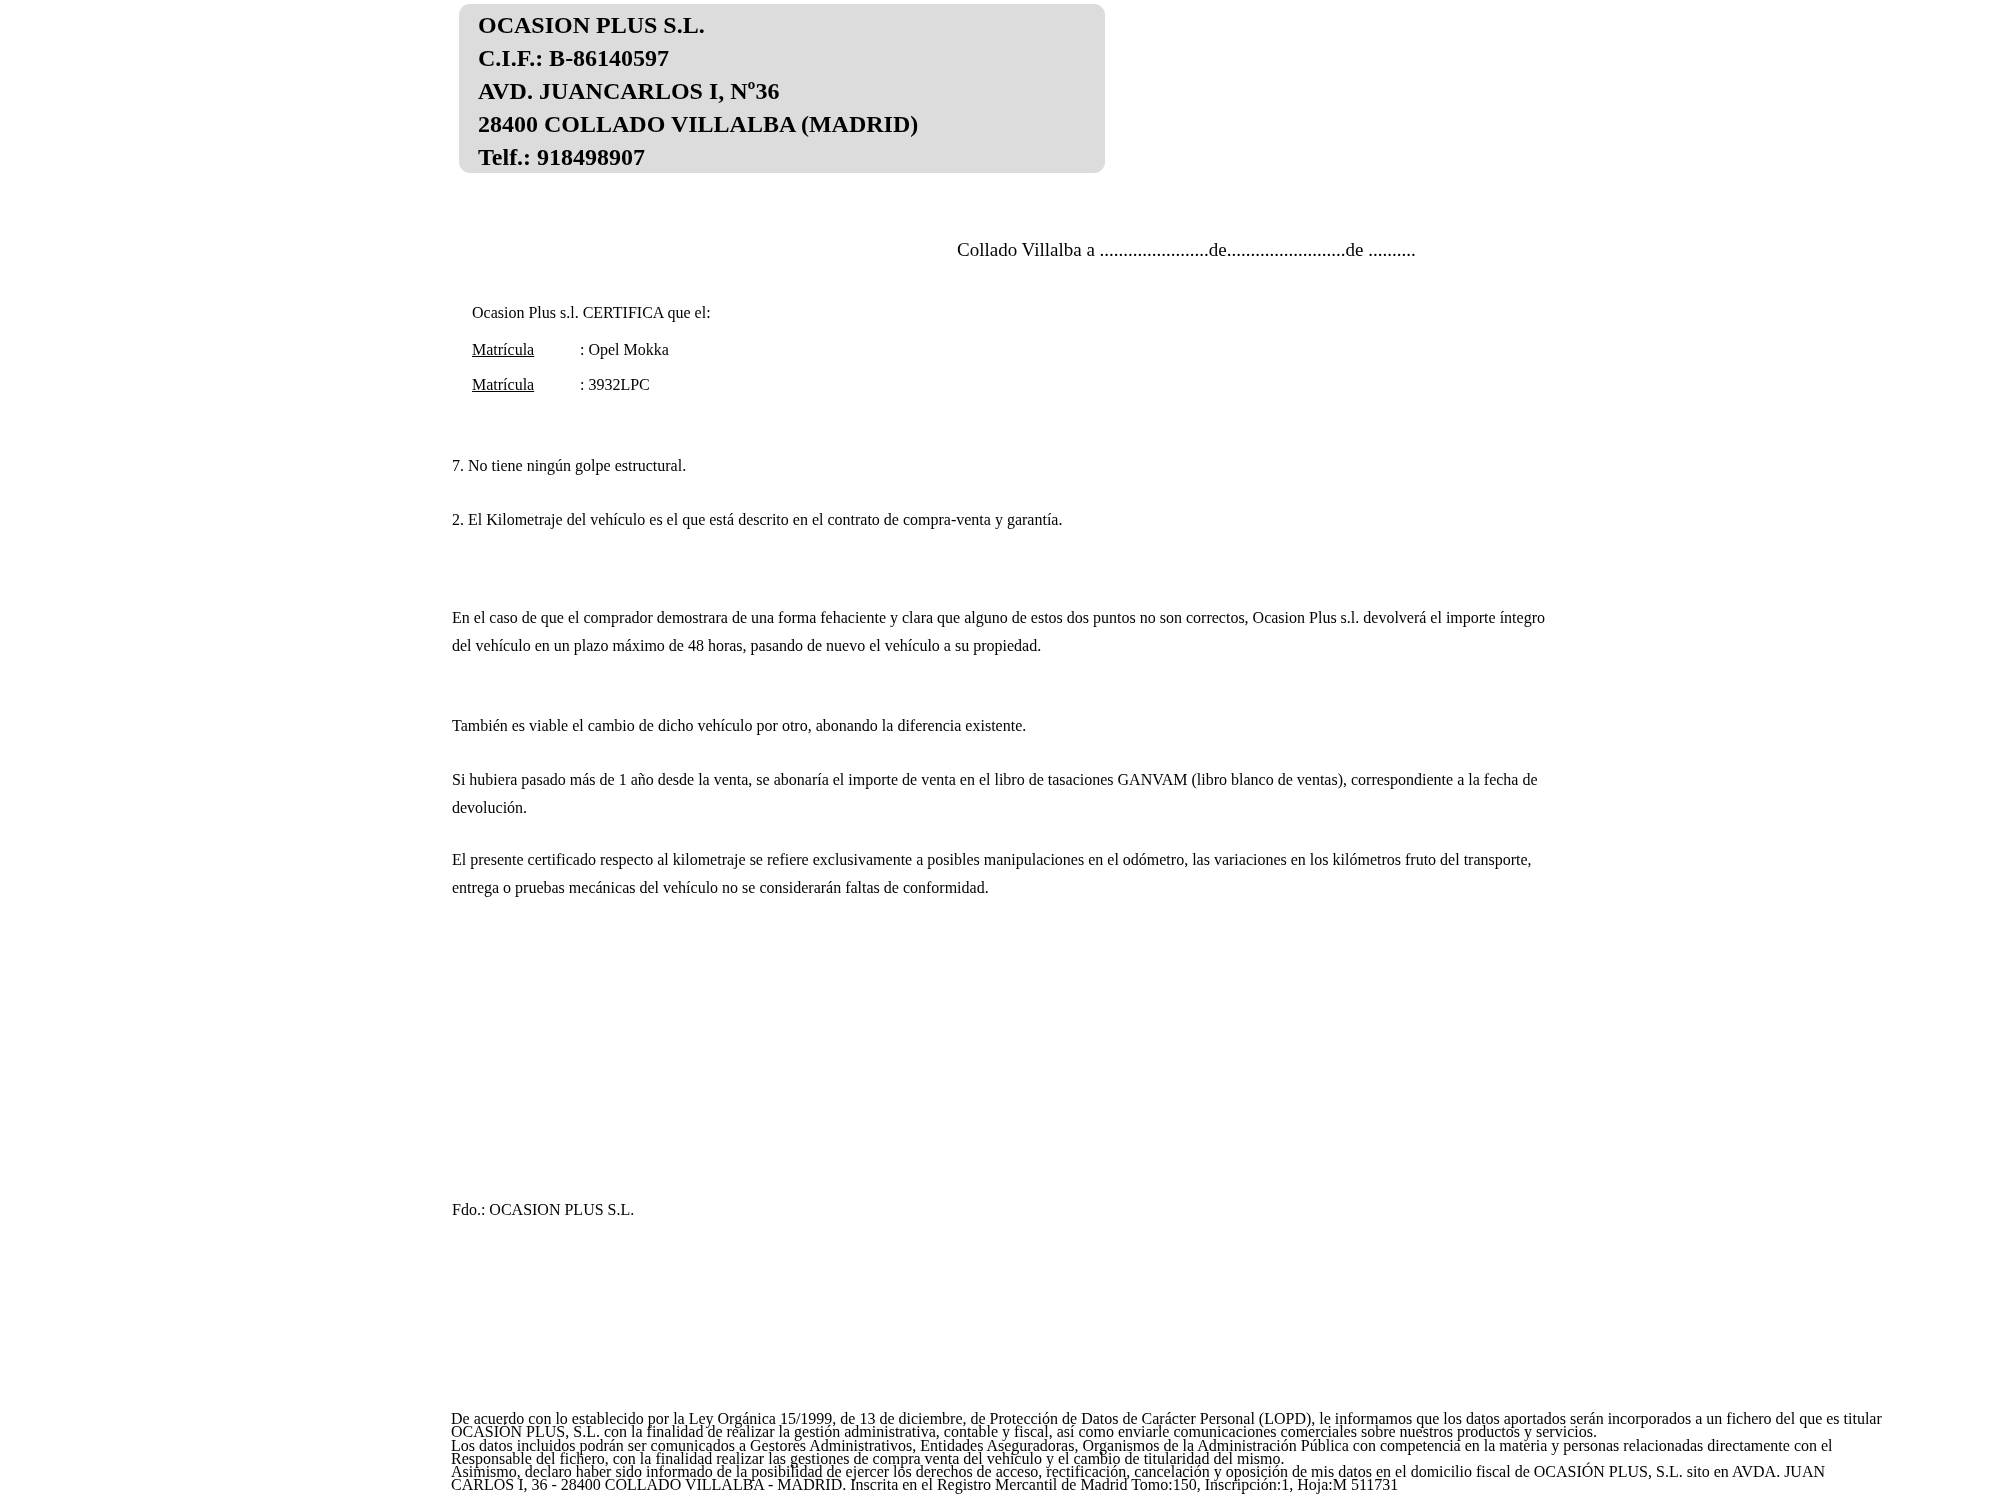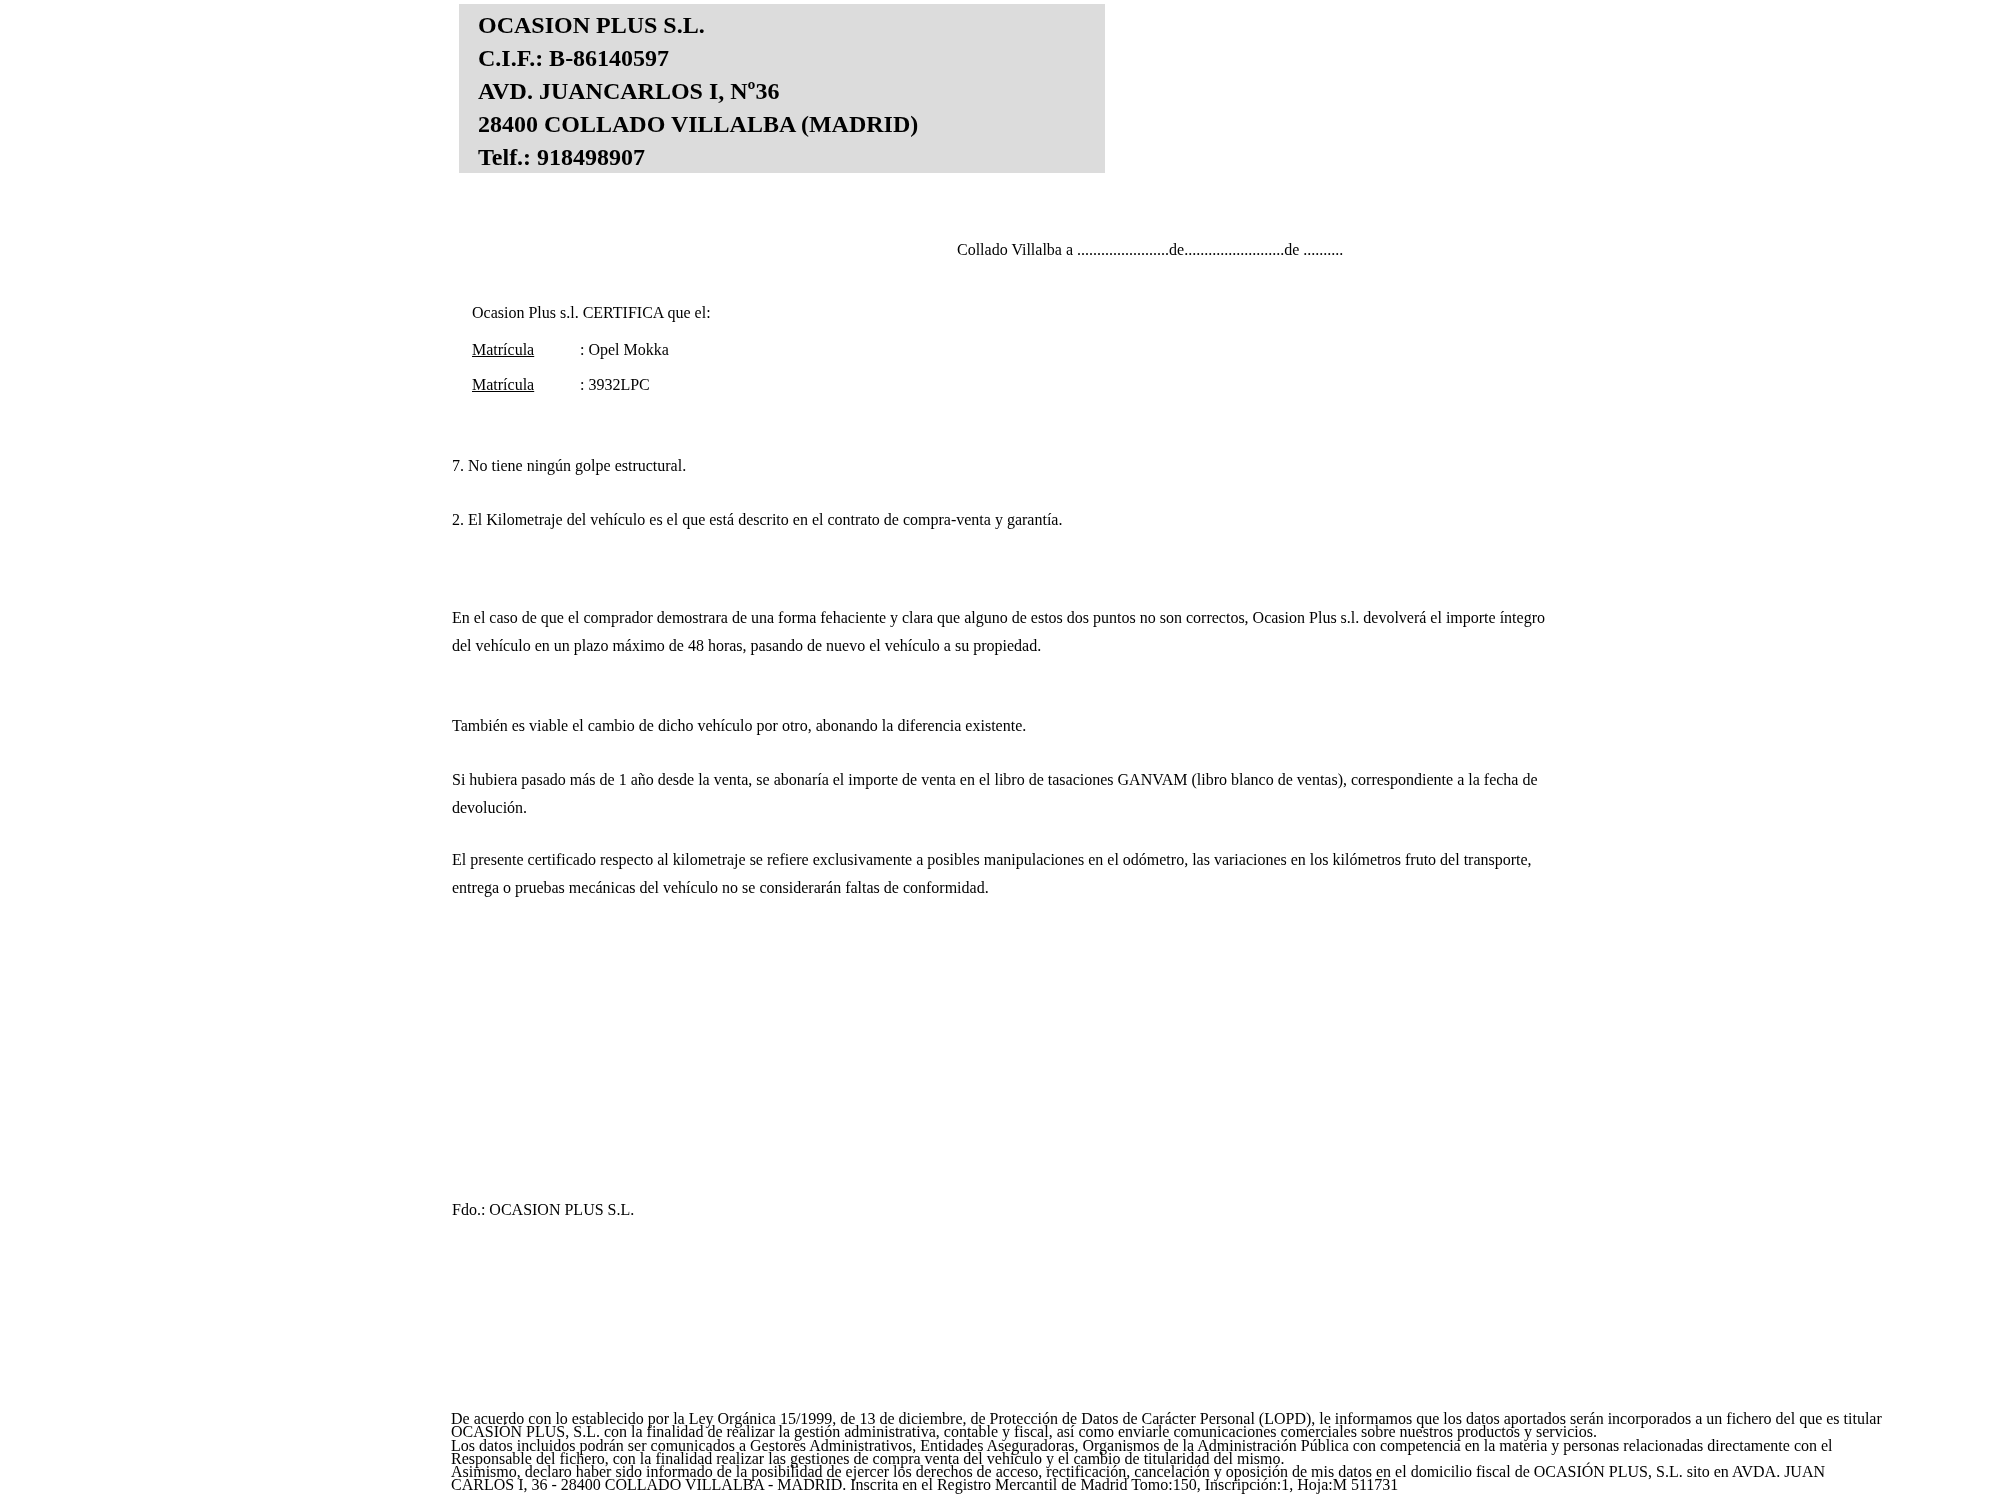--- a/index.html
+++ b/index.html
@@ -9,21 +9,21 @@
   }
   #page {
     position: relative;
     width: 2000px;
     height: 1500px;
     background: #ffffff;
     font-family: "Liberation Serif", "DejaVu Serif", serif;
     color: #000000;
     overflow: hidden;
   }
-  .abs { position: absolute; }
+  .abs { position: absolute; border-radius: 11px; }
 
   
   #letterhead {
     left: 459px;
     top: 4px;
     width: 646px;
     height: 169px;
     background: #dcdcdc;
     padding: 5px 0 0 19px;
     box-sizing: border-box;
@@ -32,21 +32,21 @@
     font-weight: bold;
     font-size: 24px;
     line-height: 33px;
     white-space: nowrap;
   }
 
   
   #date-line {
     left: 957px;
     top: 236px;
-    font-size: 16px;
+    font-size: 19px;
     white-space: nowrap;
   }
 
   
   .body-text {
     font-size: 16px;
     line-height: 28px;
   }
   #cert-intro { left: 472px; top: 299px; white-space: nowrap; }
   .cert-line  { left: 472px; white-space: nowrap; }

